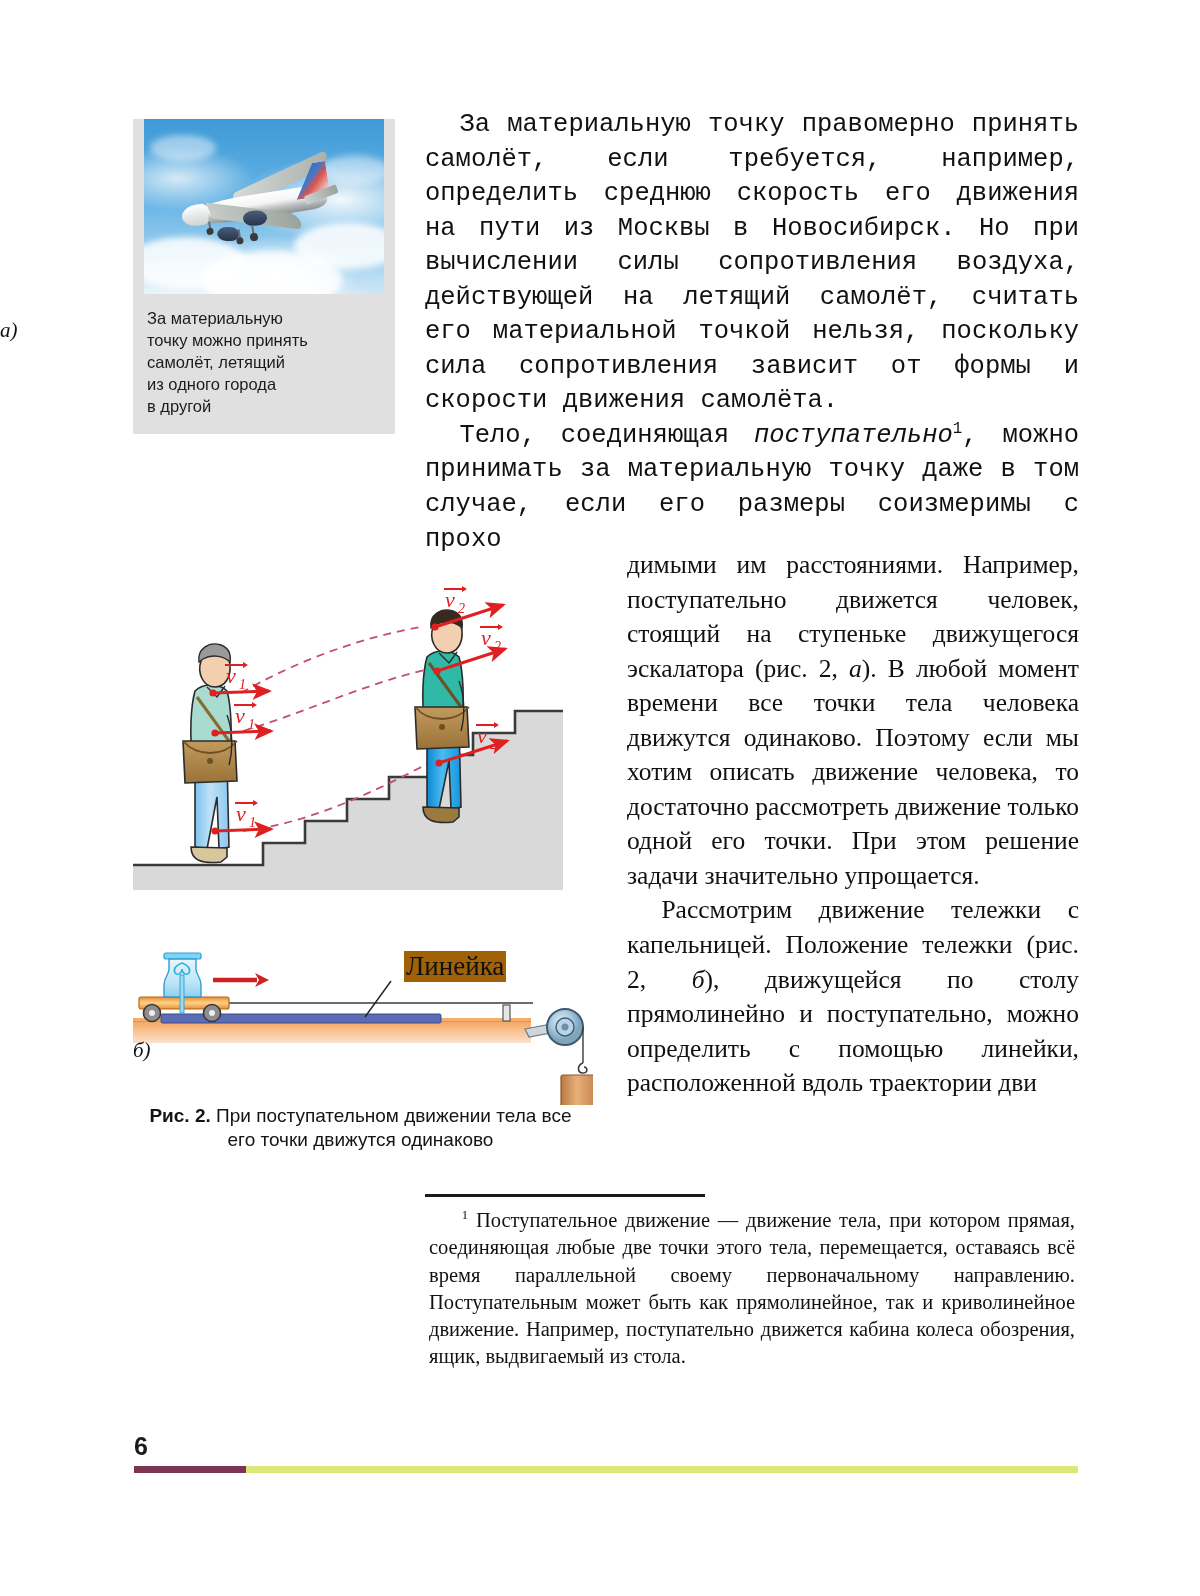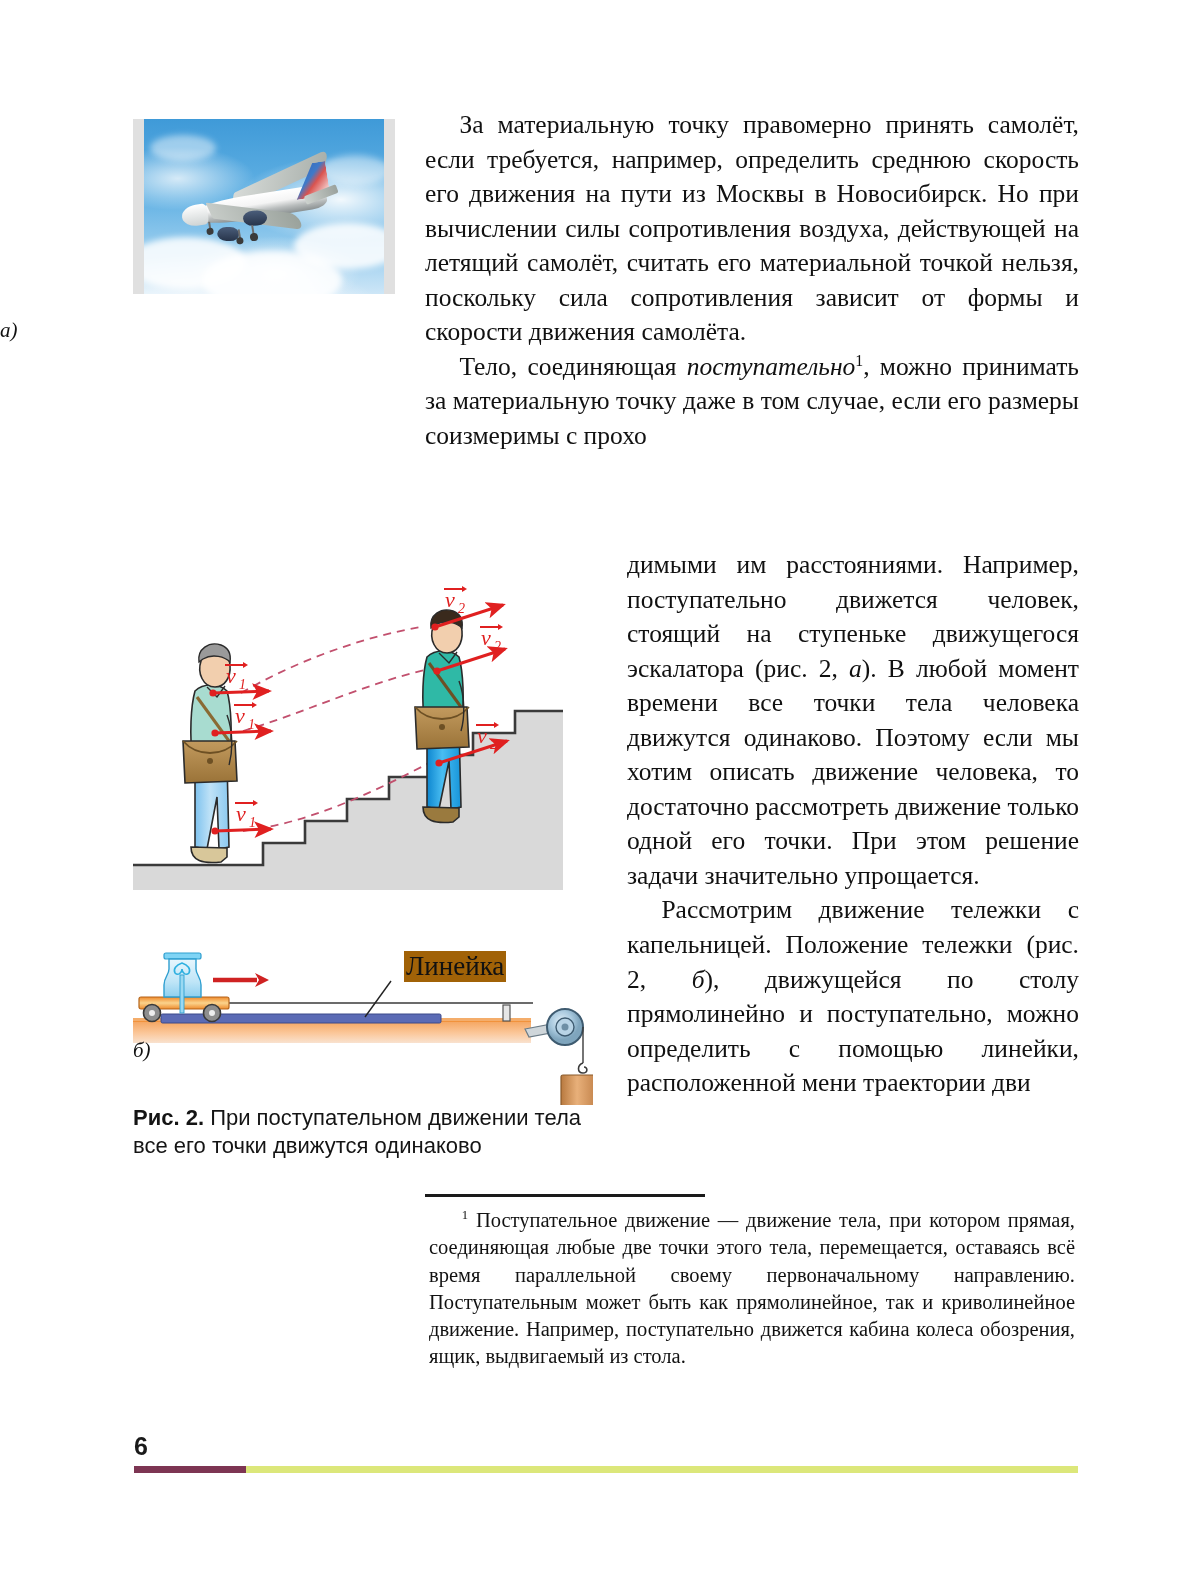--- a/index.html
+++ b/index.html
@@ -169,40 +169,41 @@
     width: 460px;
     height: 180px;
   }
 
   #fig-caption {
     position: absolute;
     left: 133px;
     top: 1104px;
     width: 455px;
     font-family: "Liberation Sans", "DejaVu Sans", sans-serif;
-    font-size: 22px;
+    font-size: 19px;
     line-height: 1.28;
     color: #141414;
+    text-align: center;
   }
   #fig-caption b { font-weight: bold; }
 
   
   #maintext {
     position: absolute;
     left: 425px;
     top: 108px;
     width: 654px;
     font-size: 25.5px;
     line-height: 1.355;
     text-align: justify;
     text-justify: inter-word;
     hyphens: manual;
   }
   #maintext p { margin: 0; text-indent: 0; }
-  #maintext p.ind { text-indent: 1.35em; }
+  #maintext p.ind { text-indent: 1.35em; font-family: Liberation Mono, monospace; }
   #maintext .it { font-style: italic; }
   sup { font-size: 0.62em; vertical-align: super; line-height: 0; }
 
   
   #narrowtext {
     position: absolute;
     left: 627px;
     top: 548px;
     width: 452px;
     font-size: 25.5px;
@@ -278,20 +279,25 @@
         <div class="engine" id="engine-1"></div>
         <div class="engine" id="engine-2"></div>
         <div class="strut" style="left:27px;top:50px;height:8px;"></div>
         <div class="strut" style="left:69px;top:60px;height:9px;"></div>
         <div class="strut" style="left:55px;top:62px;height:9px;"></div>
         <div class="gear" id="gear-nose"></div>
         <div class="gear" id="gear-main"></div>
         <div class="gear" id="gear-main2"></div>
       </div>
     </div>
+    <div id="photo-caption">За материальную
+точку можно принять
+самолёт, летящий
+из одного города
+в другой</div>
   </div>
 </div>
 
 <svg id="fig-a" viewBox="0 0 430 355">
   <defs>
     <marker id="arrowRed" markerWidth="7" markerHeight="7" refX="5.6" refY="3" orient="auto">
       <path d="M0,0.2 L6.6,3 L0,5.8 L1.6,3 Z" fill="#e02020"></path>
     </marker>
     <linearGradient id="jeansA" x1="0" y1="0" x2="1" y2="0">
       <stop offset="0%" stop-color="#7ec2ee"></stop>
@@ -502,21 +508,21 @@
   <b>Рис. 2.</b><span> При поступательном движении тела все его точки движутся одинаково</span>
 </div>
 
 <div id="maintext">
   <p class="ind">За материальную точку правомерно принять самолёт, если требуется, например, определить среднюю скорость его движения на пути из Москвы в Новосибирск. Но при вычислении силы сопротивления воздуха, действующей на летящий самолёт, считать его материальной точкой нельзя, поскольку сила сопротивления зависит от формы и скорости движения само­лёта.</p>
   <p class="ind"><span>Тело, соединяющая </span><span class="it">поступательно</span><sup>1</sup><span>, можно принимать за материальную точку даже в том случае, если его размеры соизмеримы с прохо­</span></p>
 </div>
 
 <div id="narrowtext">
   <p><span>димыми им расстояниями. На­пример, поступательно движет­ся человек, стоящий на ступе­ньке движущегося эскалатора (рис. 2, </span><span class="it">а</span><span>). В любой момент вре­мени все точки тела человека движутся одинаково. Поэтому если мы хотим описать дви­жение человека, то достаточно рассмотреть движение только одной его точки. При этом реше­ние задачи значительно упро­щается.</span></p>
-  <p class="ind"><span>Рассмотрим движение тележ­ки с капельницей. Положение тележки (рис. 2, </span><span class="it">б</span><span>), движущей­ся по столу прямолинейно и по­ступательно, можно определить с помощью линейки, располо­женной мени траектории дви­</span></p>
+  <p class="ind"><span>Рассмотрим движение тележ­ки с капельницей. Положение тележки (рис. 2, </span><span class="it">б</span><span>), движущей­ся по столу прямолинейно и по­ступательно, можно определить с помощью линейки, располо­женной вдоль траектории дви­</span></p>
 </div>
 
 <div id="footnote-rule"></div>
 <div id="footnote">
   <p><sup>1</sup> <span>Поступательное движение — движение тела, при кото­ром прямая, соединяющая любые две точки этого тела, перемещается, оставаясь всё время параллельной своему первоначальному направлению. Поступательным может быть как прямолинейное, так и криволинейное движение. Например, поступательно движется кабина колеса обозре­ния, ящик, выдвигаемый из стола.</span></p>
 </div>
 
 <div id="page-number">6</div>
 <div id="footer-bar">
   <div id="footer-bar-accent"></div>

